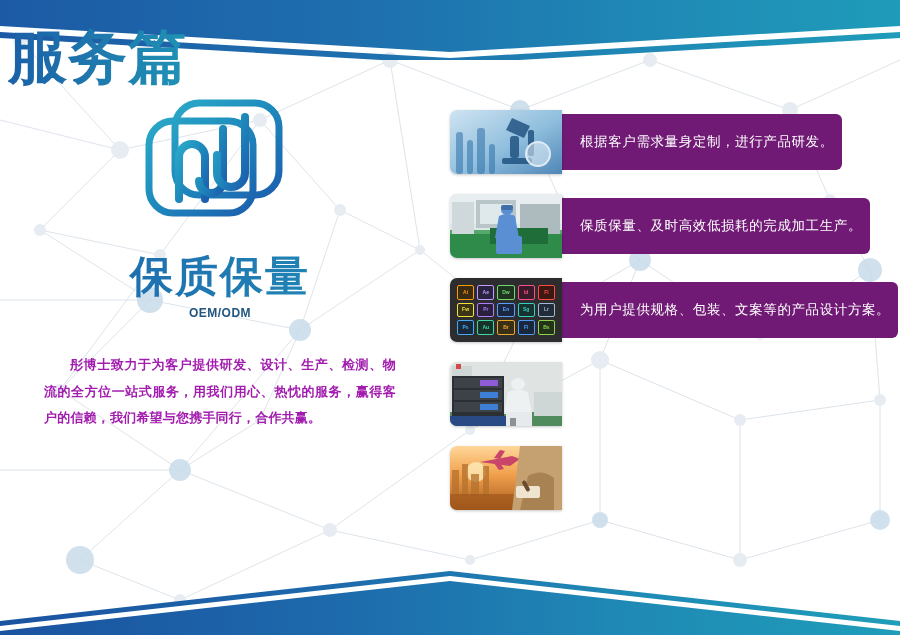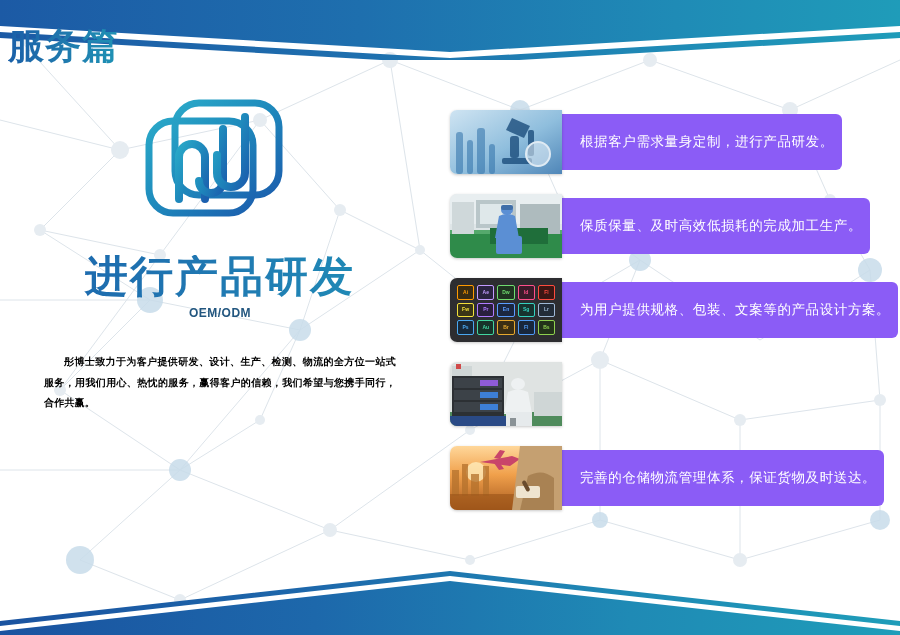--- a/index.html
+++ b/index.html
@@ -43,21 +43,21 @@
     width: 900px; height: 110px;
     z-index: 2;
   }
 
   
   #section-title {
     position: absolute;
     left: 8px;
     top: 28px;
     z-index: 5;
-    font-size: 36px;
+    font-size: 59px;
     font-weight: bold;
     letter-spacing: 1px;
     line-height: 1;
     background: linear-gradient(95deg, #1a5fa8 0%, #1f76ad 45%, #1f93b5 100%);
     -webkit-background-clip: text;
     background-clip: text;
     color: transparent;
     -webkit-text-fill-color: transparent;
     white-space: nowrap;
   }
@@ -97,24 +97,24 @@
     font-weight: bold;
     letter-spacing: 0.5px;
     color: #22567f;
   }
 
   #body-copy {
     margin: 32px auto 0 auto;
     width: 352px;
     text-align: justify;
     text-align-last: left;
-    font-size: 10px;
+    font-size: 13px;
     font-weight: bold;
     line-height: 2.05;
-    color: #000000;
+    color: #a21caf;
     text-indent: 2em;
     letter-spacing: 0.2px;
   }
 
   
   #right-col {
     position: absolute;
     left: 450px;
     top: 110px;
     width: 365px;
@@ -138,21 +138,21 @@
     z-index: 2;
     box-shadow: 0 1px 3px rgba(0,0,0,0.22);
   }
   .svc-thumb svg { display: block; width: 112px; height: 64px; }
 
   .svc-bar {
     flex: 1 1 auto;
     height: 56px;
     align-self: center;
     margin-left: -4px;
-    background: #8b5cf6;
+    background: #701a75;
     border-radius: 0 6px 6px 0;
     display: flex;
     align-items: center;
     padding-left: 22px;
     padding-right: 8px;
   }
 
   .svc-text {
     color: #ffffff;
     font-size: 13.5px;
@@ -283,21 +283,21 @@
         <rect x="14" y="26" width="104" height="92" rx="24"></rect>
 
         <path d="M44 104 L44 62 a13 13 0 0 1 26 0 L70 104" stroke-width="8"></path>
         <path d="M44 82 L70 82" stroke-width="8"></path>
 
         <path d="M88 34 L88 86 a12 12 0 0 1 -24 0" stroke-width="8"></path>
         <path d="M110 22 L110 78 a14 14 0 0 1 -28 0 L82 60" stroke-width="8"></path>
       </g>
     </svg>
 
-    <div id="headline">进行产品研发</div>
+    <div id="headline">保质保量</div>
 
     <div id="subhead">OEM/ODM</div>
 
     <p id="body-copy">彤博士致力于为客户提供研发、设计、生产、检测、物流的全方位一站式服务，用我们用心、热忱的服务，赢得客户的信赖，我们希望与您携手同行，合作共赢。</p>
   </div>
 
   <div id="right-col">
 
     <div class="svc-row">
       <div class="svc-thumb">
@@ -439,23 +439,20 @@
           <g fill="#c5a071">
             <path d="M70 0 L112 0 L112 64 L62 64 Z"></path>
           </g>
           <g fill="#a98253">
             <path d="M78 30 q14 -8 26 2 l0 32 -34 0 Z"></path>
           </g>
           <rect x="66" y="40" width="24" height="12" rx="2" fill="#efe4cf"></rect>
           <rect x="74" y="34" width="4" height="12" rx="2" fill="#6a4b2c" transform="rotate(-28 76 40)"></rect>
         </svg>
       </div>
-      <div class="svc-bar">
-        <span class="svc-text">完善的仓储物流管理体系，保证货物及时送达。</span>
-      </div>
     </div>
 
   </div>
 
   <svg id="bottom-band" viewBox="0 0 900 110" preserveAspectRatio="none">
     <defs>
       <linearGradient id="gBot" x1="0" y1="0" x2="1" y2="0">
         <stop offset="0%" stop-color="#1a53a0"></stop>
         <stop offset="35%" stop-color="#1d68ab"></stop>
         <stop offset="70%" stop-color="#1f8ab5"></stop>

